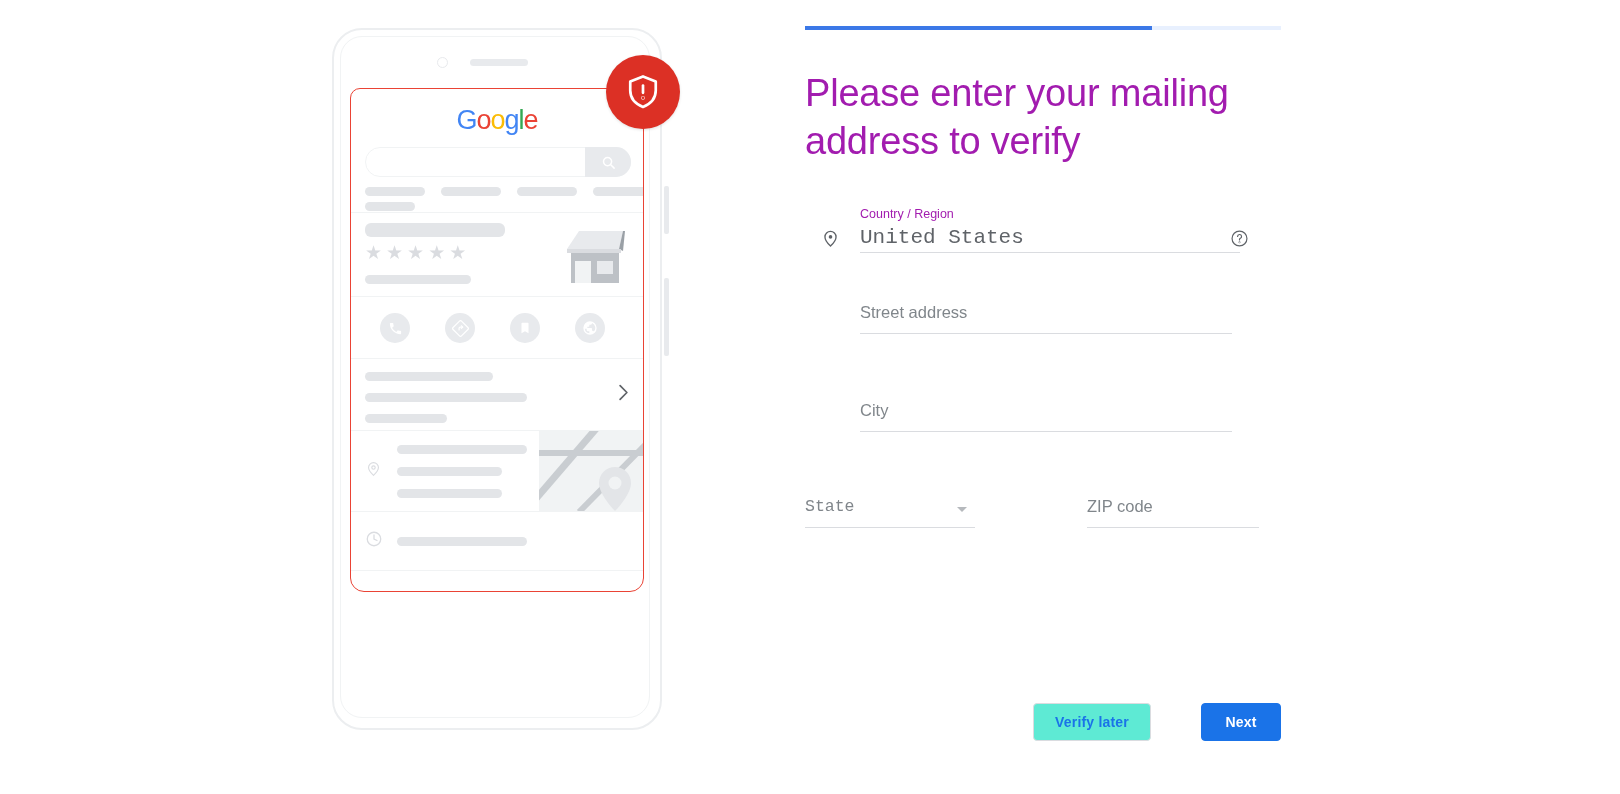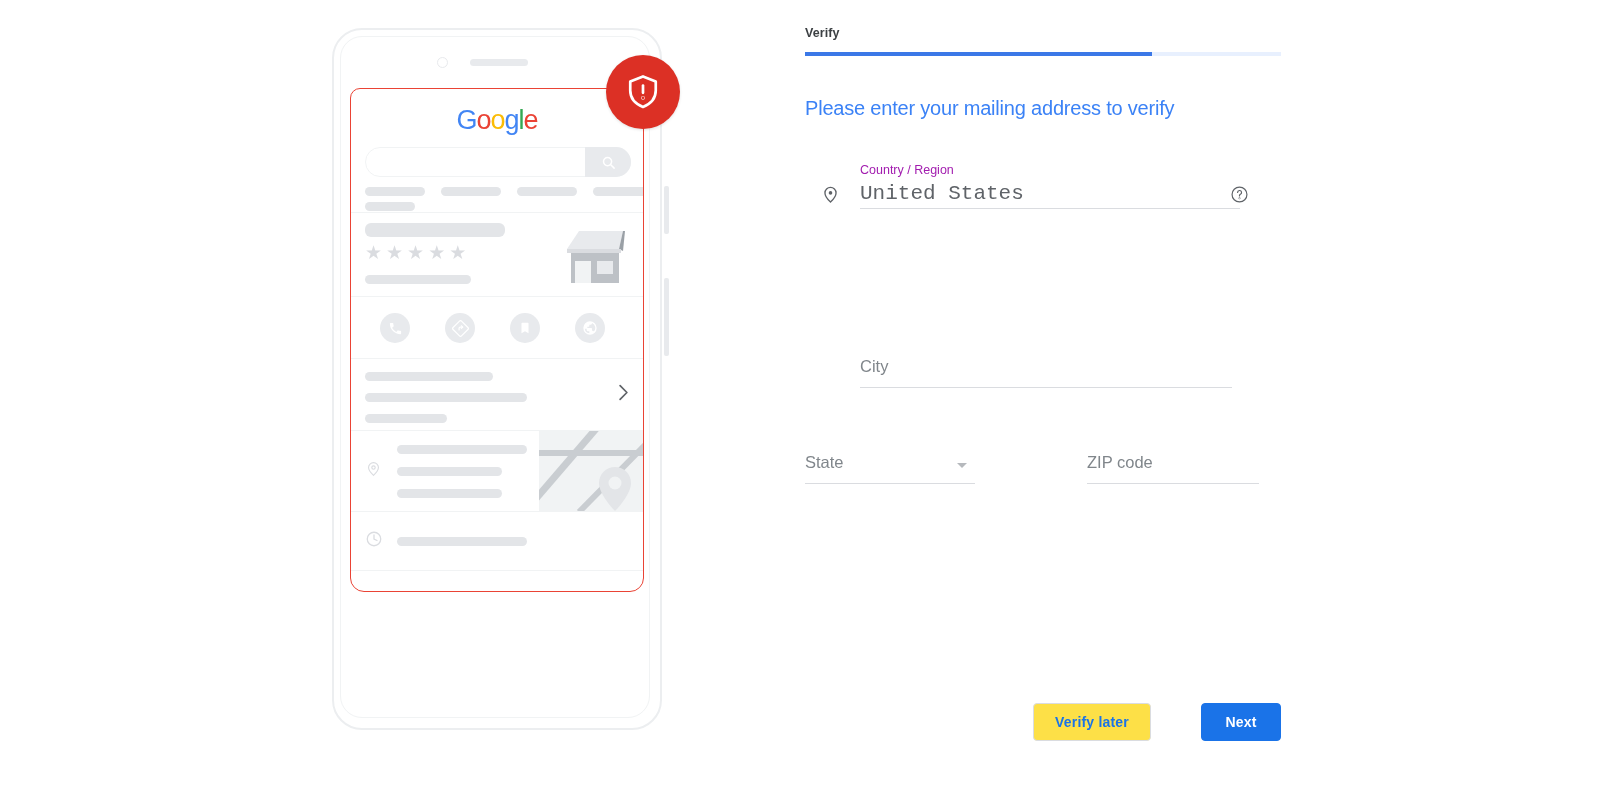--- a/index.html
+++ b/index.html
@@ -191,23 +191,23 @@
     background: #e8f0fe;
     border-radius: 0;
   }
   .progress-fill {
     position: absolute; left: 0; top: 0;
     height: 4px;
     background: #3b78e7;
   }
   .headline {
     margin-top: 40px;
-    font-size: 20px;
+    font-size: 38px;
     line-height: 1.25;
-    color: #3b82f6;
+    color: #a21caf;
     font-weight: 400;
     width: 430px;
     letter-spacing: -0.2px;
   }
   .subtext {
     margin-top: 24px;
     font-size: 14.5px;
     line-height: 1.45;
     color: #3c4043;
     width: 460px;
@@ -278,21 +278,21 @@
     border-radius: 4px;
     font-size: 14px;
     font-weight: 700;
     display: flex; align-items: center; justify-content: center;
     cursor: pointer;
     letter-spacing: .2px;
     user-select: none;
   }
   .btn-secondary {
     width: 118px;
-    background: #fde047;
+    background: #5eead4;
     color: #1a73e8;
     border: 1px solid #dadce0;
   }
   .btn-primary {
     width: 80px;
     background: #1a73e8;
     color: #fff;
     border: 1px solid #1a73e8;
   }
 </style>
@@ -457,21 +457,20 @@
       <svg width="34" height="38" viewBox="0 0 24 26" fill="none" stroke="#ffffff" stroke-width="1.9" stroke-linecap="round" stroke-linejoin="round">
         <path d="M12 2 L21 5.6 V12 c0 6-4 9.6-9 11.6 C7 21.6 3 18 3 12 V5.6 Z"></path>
         <line x1="12" y1="8.4" x2="12" y2="13.6"></line>
         <circle cx="12" cy="17.1" r="0.2" stroke-width="2.3"></circle>
       </svg>
     </div>
   </div>
 
   <div class="form-col">
 
-    <div class="step-label">Verify</div>
 
     <div class="progress" style="background: rgb(232, 240, 254);">
       <div class="progress-fill" id="progress-fill" style="width: 73%; background: rgb(59, 120, 231);"></div>
     </div>
 
     <h1 class="headline">Please enter your mailing address to verify</h1>
 
 
     <div class="fields" style="height:340px;">
 
@@ -487,30 +486,36 @@
         <span class="help-ico">
           <svg width="19" height="19" viewBox="0 0 24 24" fill="none" stroke="#5f6368" stroke-width="1.5">
               <circle cx="12" cy="12" r="9.4"></circle>
               <path d="M9.6 9.4a2.5 2.5 0 1 1 3.3 2.4c-.6.25-.9.8-.9 1.5v.5" stroke-linecap="round"></path>
               <circle cx="12" cy="16.8" r="0.25" stroke-width="1.9"></circle>
             </svg>
         </span>
         <div class="underline" style="top:45px; width:380px;"></div>
       </div>
 
+      <div class="f-street">
+        <div style="position:relative; height:32px;">
+          <span class="ph">Street address</span>
+          <div class="underline" style="top:30px; width:372px;"></div>
+        </div>
+      </div>
 
       <div class="f-city">
         <div style="position:relative; height:32px;">
           <span class="ph">City</span>
           <div class="underline" style="top:30px; width:372px;"></div>
         </div>
       </div>
 
       <div class="f-state">
-        <div style="position:relative; height:32px; width:170px;">
+        <div style="position:relative; height:32px; width:170px;font-family:Liberation Mono, monospace;">
           <span class="ph" style="left:0;">State</span>
           <span class="caret" style="right:8px;"></span>
           <div class="underline" style="left:0; top:30px; width:170px;"></div>
         </div>
       </div>
 
       <div class="f-zip">
         <div style="position:relative; height:32px; width:172px;">
           <span class="ph" style="left:0;">ZIP code</span>
           <div class="underline" style="left:0; top:30px; width:172px;"></div>

